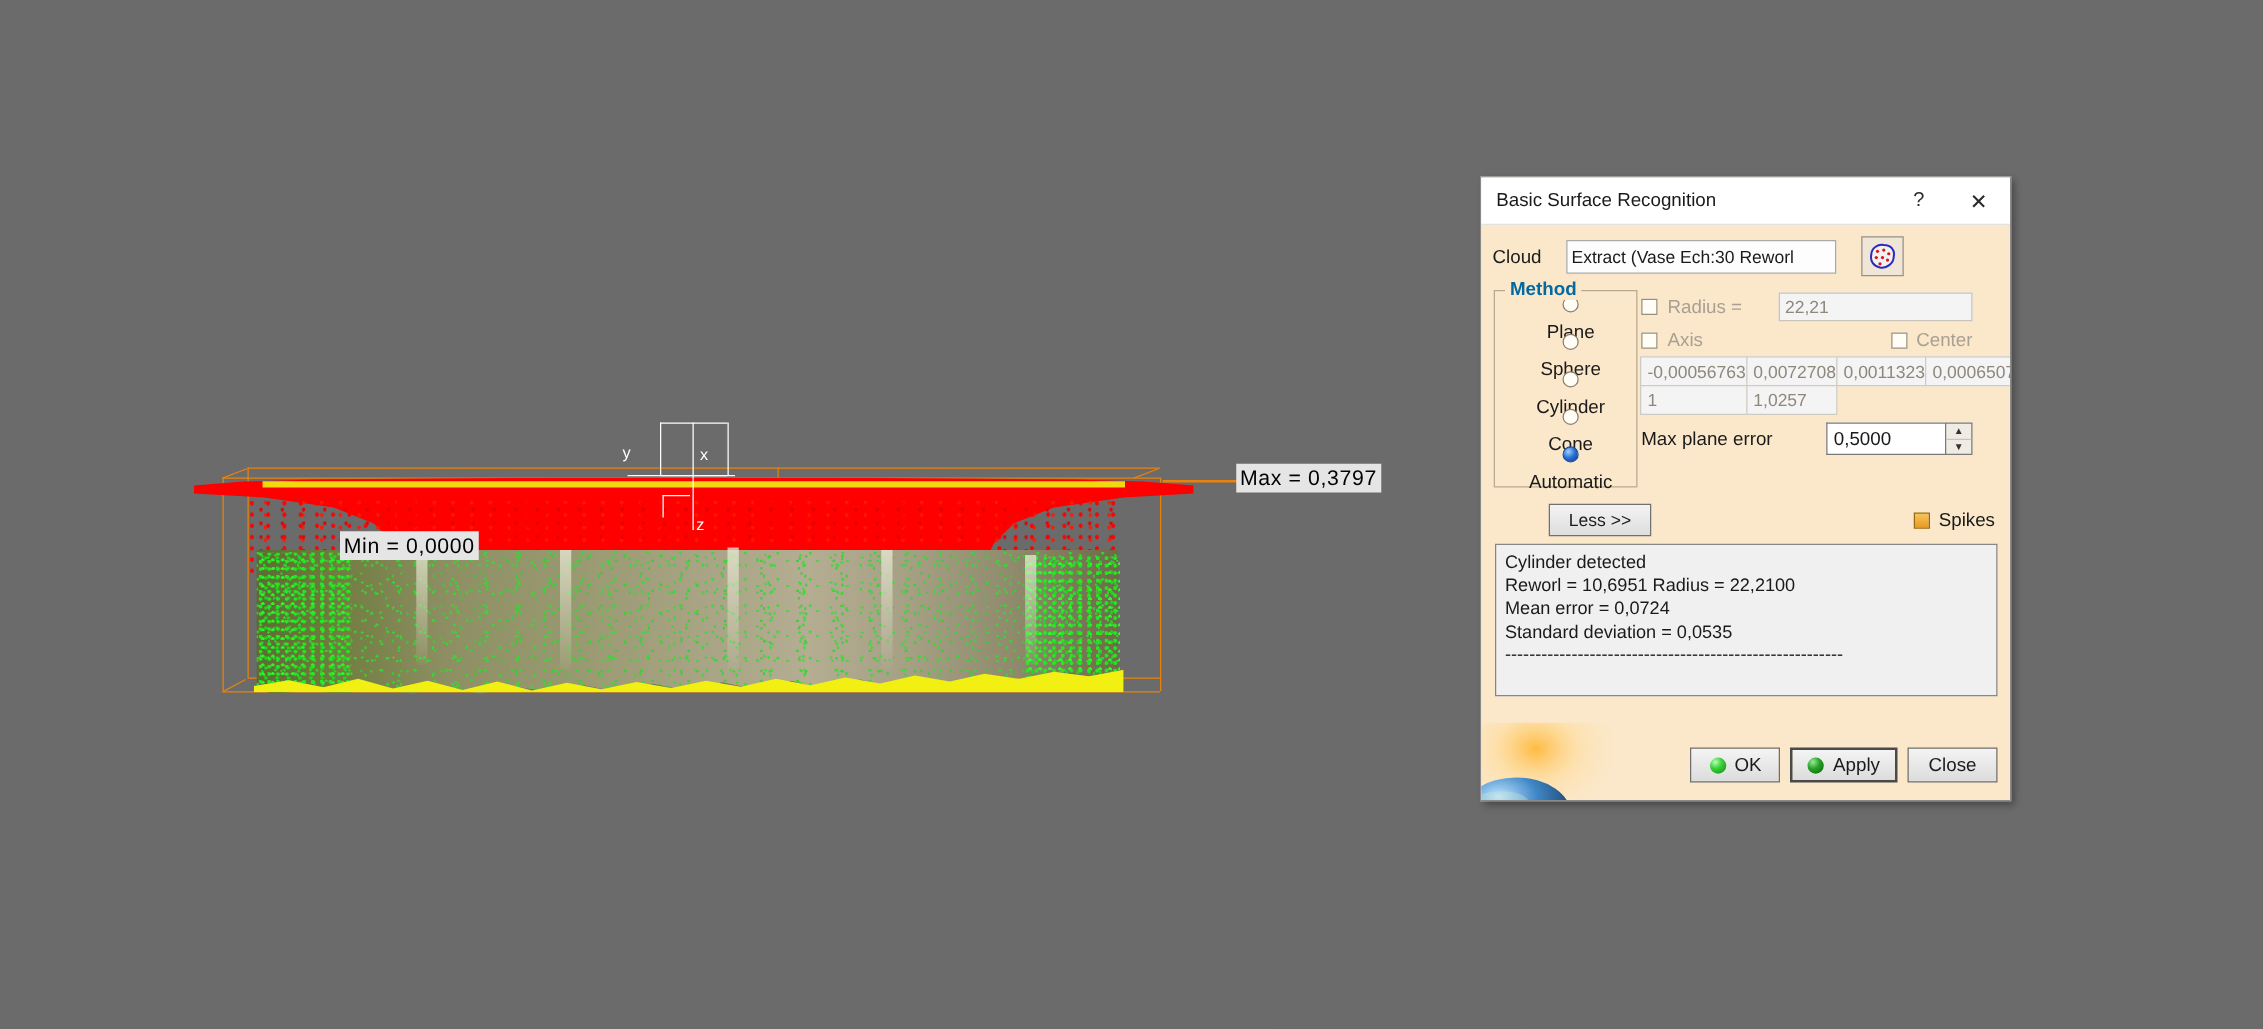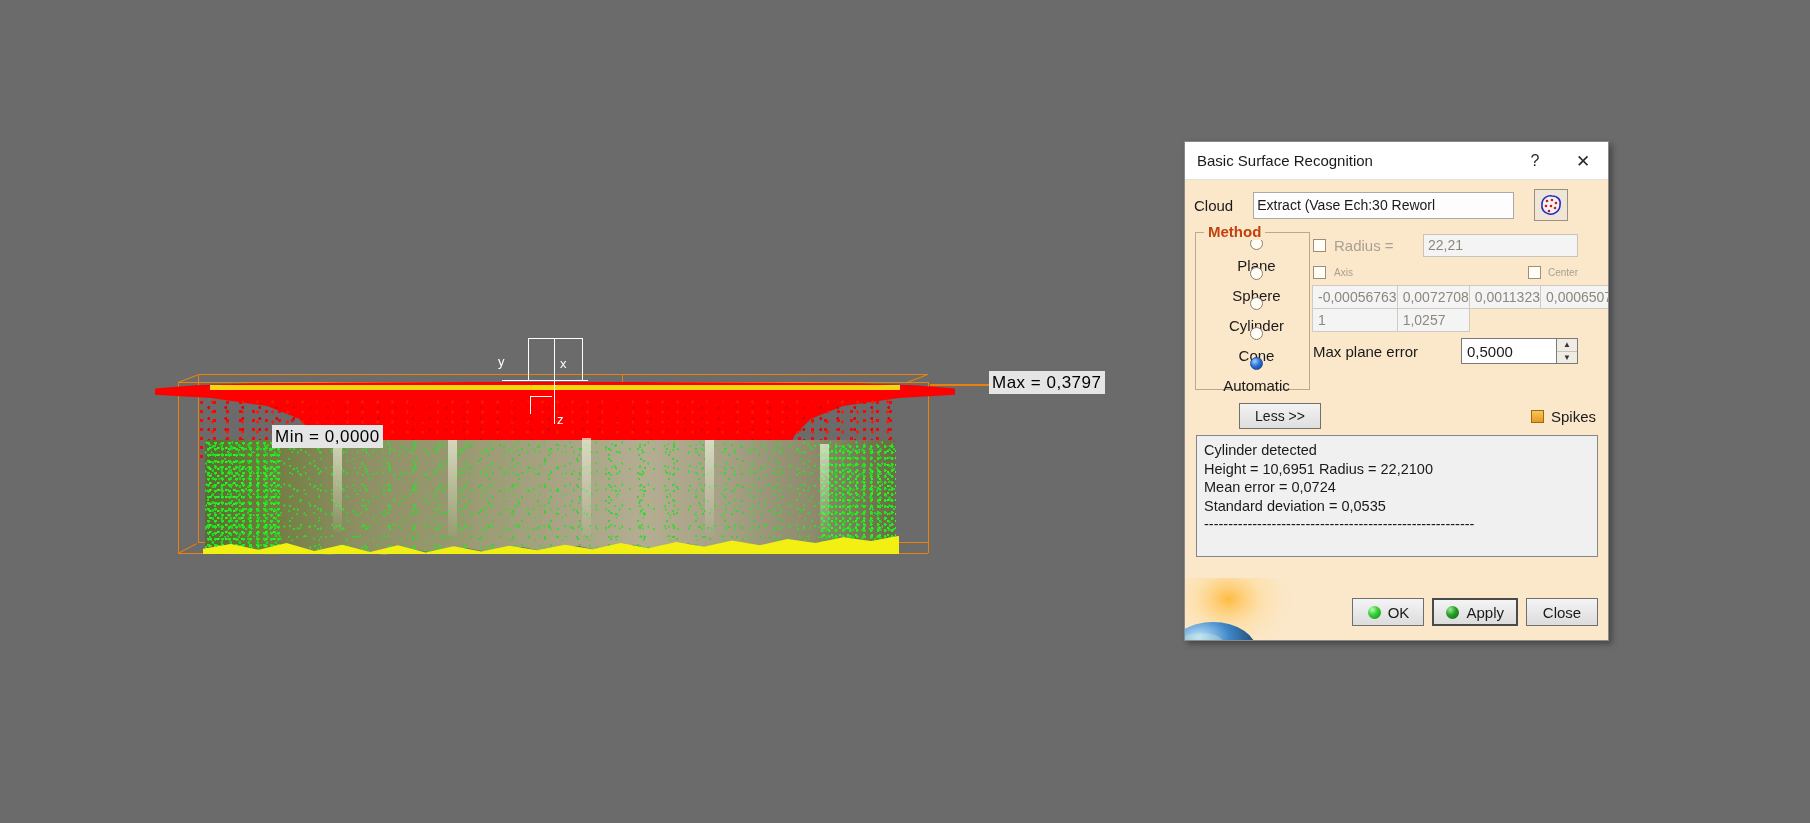--- a/index.html
+++ b/index.html
@@ -232,21 +232,21 @@
     pointer-events: none;
   }
 
   
   #cloud-row {
     position: absolute; left: 9px; top: 9px;
     display: flex; align-items: center; gap: 20px;
   }
   #cloud-label { font-size: 15px; color: #1a1a1a; }
   #cloud-input {
-    width: 261px; height: 27px;
+    width: 216px; height: 27px;
     background: #fdfdfd;
     border: 1px solid #a9a9a9;
     font-size: 14px; color: #1a1a1a;
     padding: 0 3px;
     display: flex; align-items: center;
     overflow: hidden; white-space: nowrap;
   }
   #cloud-pick-btn {
     width: 34px; height: 32px;
     background: #efe6d8;
@@ -257,21 +257,21 @@
   
   #method-group {
     position: absolute; left: 10px; top: 52px;
     width: 115px; height: 158px;
     border: 1px solid #b8a98f;
     background: #fbe8cb;
   }
   #method-legend {
     position: absolute; left: 8px; top: -10px;
     background: #fbe8cb; padding: 0 4px;
-    font-size: 15px; font-weight: bold; color: #c2410c;
+    font-size: 15px; font-weight: bold; color: #0369a1;
   }
   .radio-row {
     display: flex; align-items: center; gap: 7px;
     margin: 4px 0 0 8px; height: 26px; flex-direction: column;
   }
   .radio {
     width: 13px; height: 13px; border-radius: 50%;
     border: 1px solid #8a7f6d; background: #fffdf5;
     flex: 0 0 auto;
   }
@@ -299,21 +299,21 @@
   #radius-row .lbl { font-size: 15px; }
   #radius-field {
     margin-left: auto; width: 155px; height: 23px;
     background: #f4f4f4; border: 1px solid #c8c4bc;
     font-size: 14px; color: #8e877c; padding: 0 4px;
     display: flex; align-items: center;
   }
   #axis-row {
     display: flex; align-items: center; height: 28px; gap: 8px;
   }
-  #axis-row .lbl { font-size: 10px; }
+  #axis-row .lbl { font-size: 15px; }
   #center-wrap { margin-left: auto; display: flex; align-items: center; gap: 7px; }
   .num-grid { display: grid; grid-template-columns: 1fr 1fr 1fr 1fr; }
   .num-cell {
     height: 24px; background: #f4f4f4;
     border: 1px solid #cfcbc3;
     margin: -1px 0 0 -1px;
     font-size: 14px; color: #8e877c;
     padding-left: 5px; display: flex; align-items: center;
   }
   #maxerr-row {
@@ -564,21 +564,21 @@
       <div id="less-row">
         <div id="less-btn">Less &gt;&gt;</div>
         <div id="spikes-wrap">
           <div class="chk amber"></div>
           <div id="spikes-label">Spikes</div>
         </div>
       </div>
 
       <div id="results">
         <div class="res-line">Cylinder detected</div>
-        <div class="res-line">Height = 10,6951 Radius = 22,2100</div>
+        <div class="res-line">Reworl = 10,6951 Radius = 22,2100</div>
         <div class="res-line">Mean error = 0,0724</div>
         <div class="res-line">Standard deviation = 0,0535</div>
         <div class="res-line">--------------------------------------------------------</div>
       </div>
 
       <div id="btn-row">
         <div class="dlg-btn">
           <span class="sphere green"></span>
           <span>OK</span>
         </div>

